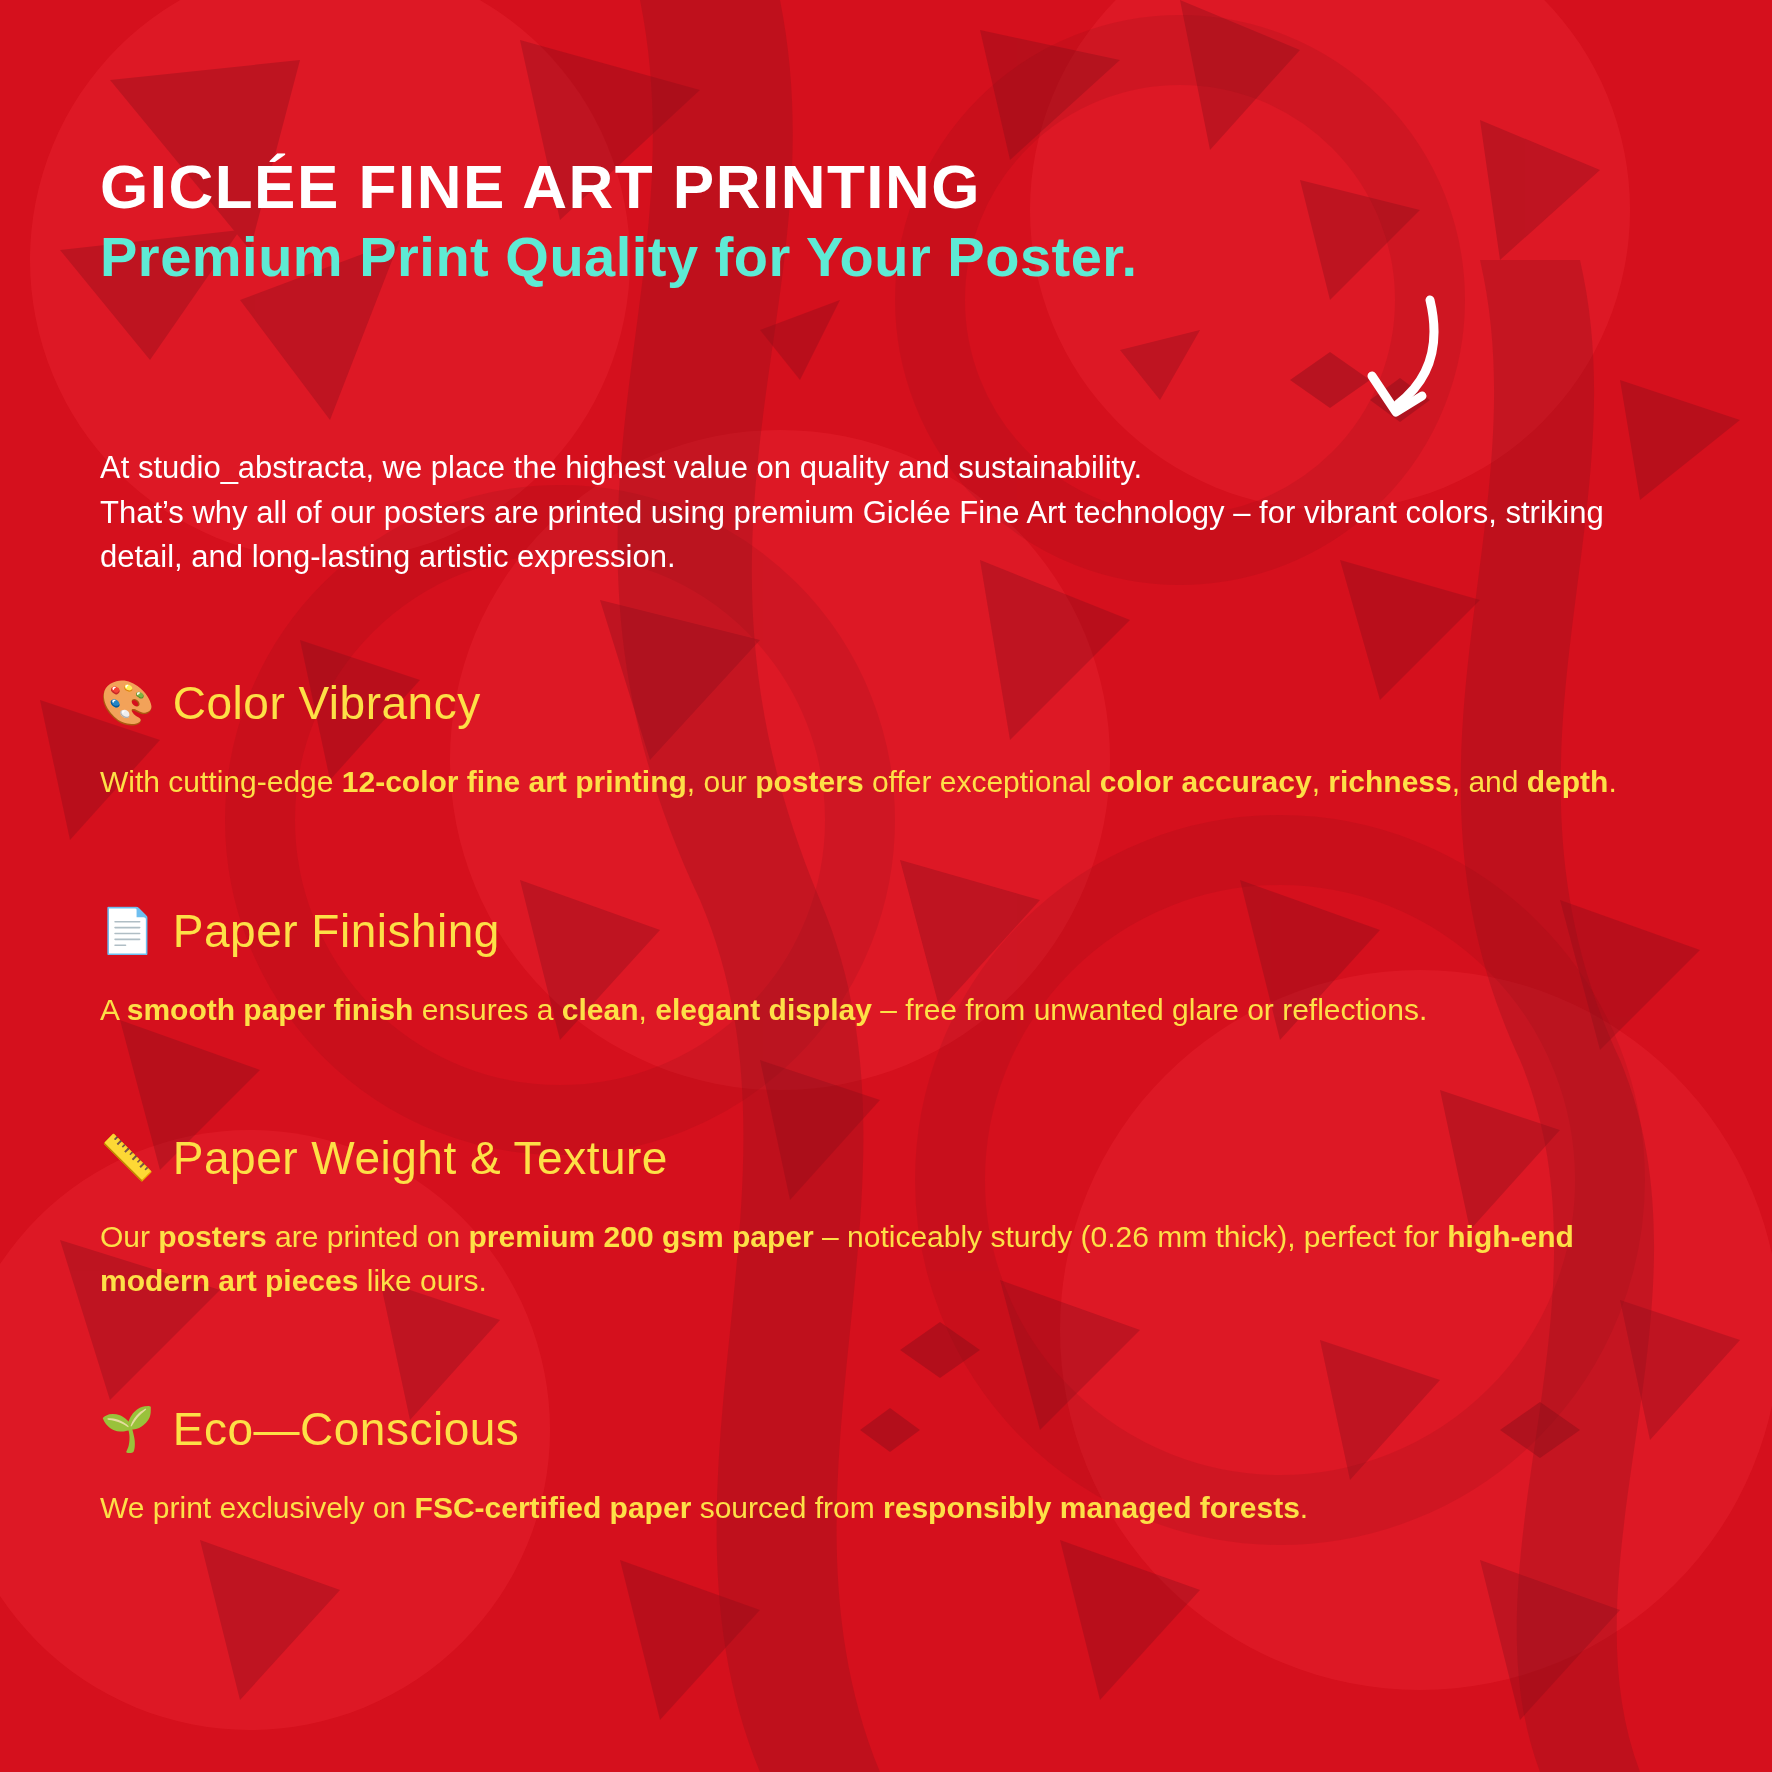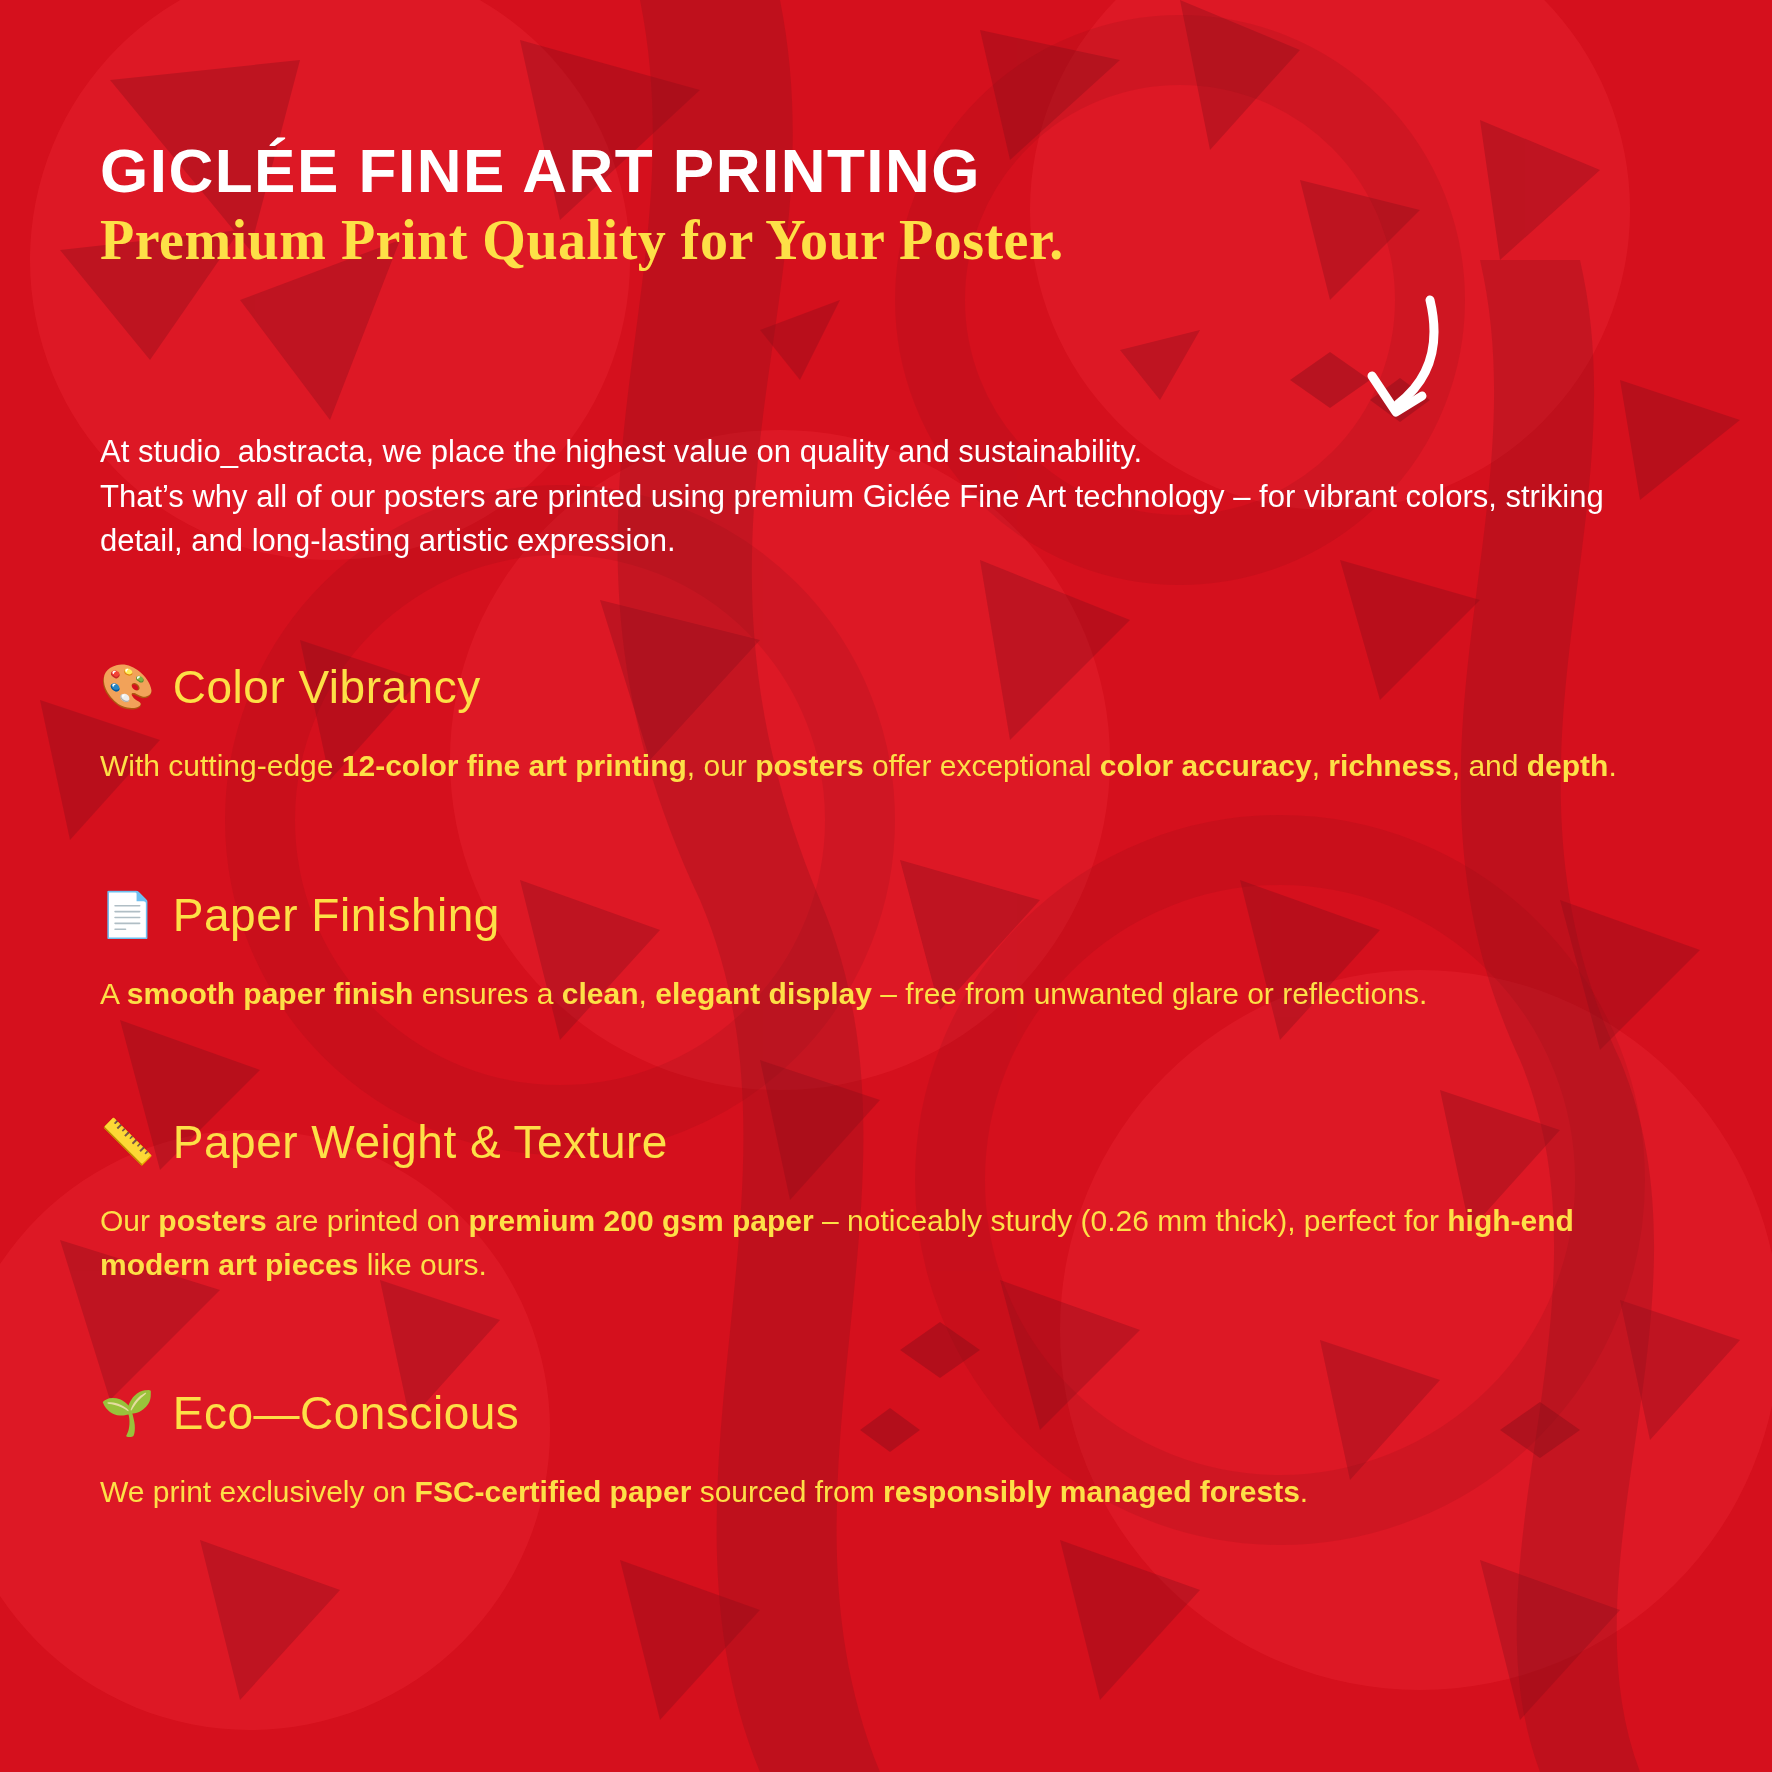--- a/index.html
+++ b/index.html
@@ -31,38 +31,38 @@
     pointer-events: none;
   }
   .bg svg { display: block; }
 
   
   .content {
     position: relative;
     z-index: 5;
     padding: 140px 100px 0 100px;
     box-sizing: border-box;
+    margin-top: 16px;
   }
 
   .title {
     font-size: 62px;
     font-weight: bold;
     letter-spacing: 1.5px;
     line-height: 1.0;
     margin: 0 0 8px 0;
     color: #ffffff;
   }
   .subtitle {
     font-size: 56px;
     font-weight: bold;
     letter-spacing: 0.5px;
     line-height: 1.1;
     margin: 0;
-    color: #fde047;
-    font-family: Liberation Serif, serif;
+    color: #5eead4;
   }
 
   .arrow {
     position: absolute;
     right: 330px;
     top: 292px;
     width: 90px;
     height: 140px;
     z-index: 6;
   }

